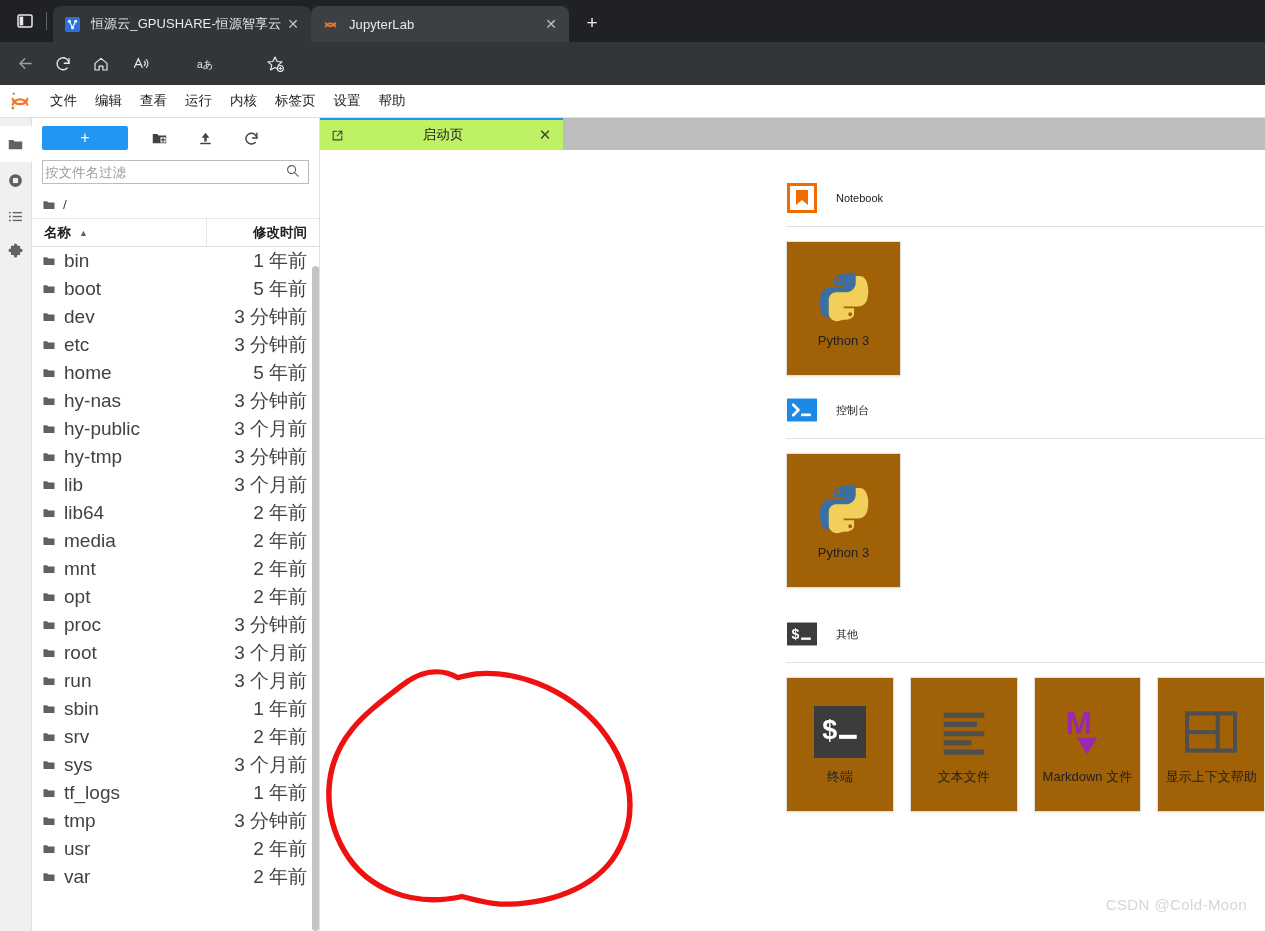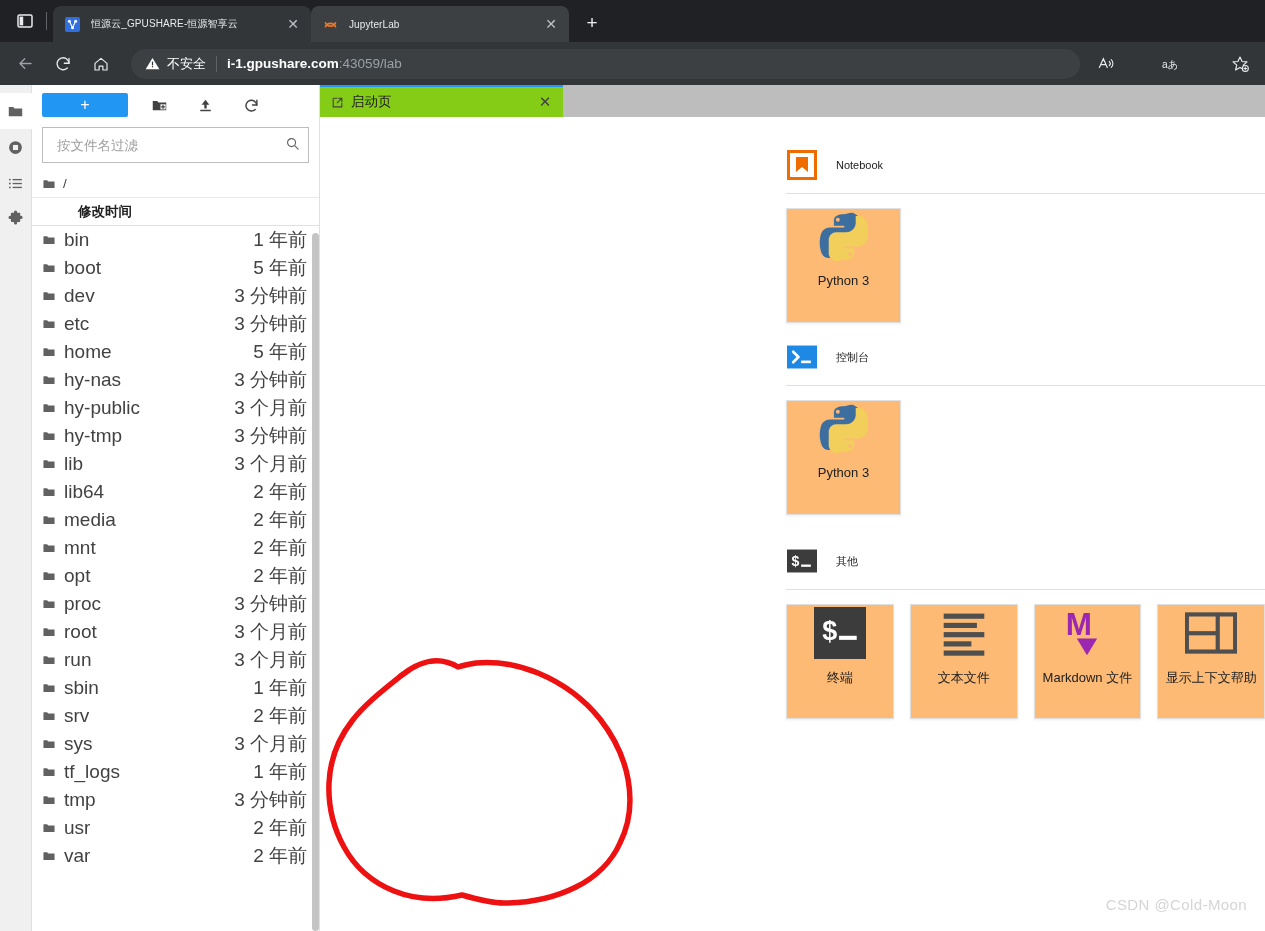--- a/index.html
+++ b/index.html
@@ -32,21 +32,21 @@
     cursor: pointer; position: relative; min-width: 0;
   }
   .tab.inactive { background: #323639; width: 258px; }
   .tab.active { background: #3c4043; width: 258px; }
   .tab-favicon {
     width: 17px; height: 17px; flex: 0 0 17px;
     margin-right: 10px; display: flex;
     align-items: center; justify-content: center;
   }
   .tab-title {
-    color: #e8eaed; font-size: 10px; white-space: nowrap;
+    color: #e8eaed; font-size: 13px; white-space: nowrap;
     overflow: hidden; flex: 1; letter-spacing: .1px;
   }
   .tab-close {
     width: 20px; height: 20px; flex: 0 0 20px;
     display: flex; align-items: center; justify-content: center;
     color: #bdc1c6; font-size: 14px; border-radius: 50%; cursor: pointer;
   }
   .new-tab-btn {
     width: 30px; height: 30px; margin: 0 0 4px 8px;
     display: flex; align-items: center; justify-content: center;
@@ -126,22 +126,22 @@
     display: flex; align-items: center; justify-content: center;
     cursor: pointer; margin-right: 16px; line-height: 1;
   }
   .fb-tool {
     width: 30px; height: 26px; display: flex;
     align-items: center; justify-content: center;
     cursor: pointer; color: #424242; margin-right: 16px;
   }
   #fb-filter-wrap { padding: 6px 10px 7px 10px; }
   #fb-filter {
-    width: 100%; height: 36px; border: 1px solid #bdbdbd;
-    display: flex; align-items: center; padding: 0 8px 0 14px;
+    width: 100%; height: 24px; border: 1px solid #bdbdbd;
+    display: flex; align-items: center; padding: 0 8px 0 2px;
     background: #fff;
     gap: 16px;
   }
   #fb-filter input {
     flex: 1; border: none; outline: none; font-size: 13.5px;
     color: #616161; background: transparent;
     font-family: "Liberation Sans", sans-serif;
   }
   #fb-filter input::placeholder { color: #9e9e9e; }
 
@@ -189,23 +189,23 @@
     position: absolute; top: 0; left: 0; width: 7px; height: 100%;
     background: #c4c4c4; border-radius: 4px;
   }
 
   #main-area { flex: 1; display: flex; flex-direction: column; min-width: 0; background: #fff; }
   #doc-tabbar {
     height: 32px; background: #bdbdbd; display: flex;
     align-items: stretch; flex: 0 0 32px;
   }
   #doc-tabbar .dtab {
-    width: 243px; background: #84cc16; border-top: 2px solid #2196f3;
+    width: 243px; background: #bef264; border-top: 2px solid #2196f3;
     display: flex; align-items: center; padding: 0 8px 0 11px;
-    font-size: 13.5px; color: #212121; cursor: pointer;
+    font-size: 13.5px; color: #212121; cursor: pointer; text-align: center;
   }
   #doc-tabbar .dtab .dt-icon { margin-right: 7px; display: flex; }
   #doc-tabbar .dtab .dt-label { flex: 1; white-space: nowrap; }
   #doc-tabbar .dtab .dt-close {
     width: 20px; height: 20px; display: flex;
     align-items: center; justify-content: center;
     font-size: 15px; color: #424242; cursor: pointer;
   }
 
   #launcher {
@@ -221,23 +221,23 @@
     width: 32px; height: 32px; flex: 0 0 32px;
     display: flex; align-items: center; justify-content: center;
     margin-right: 18px;
   }
   .sec-title { font-size: 11px; color: #212121; }
   .section-rule {
     height: 1px; background: #e0e0e0; margin-left: 466px; margin-bottom: 14px;
   }
   .card-row { display: flex; padding-left: 466px; gap: 16px; }
   .lcard {
-    width: 115px; height: 115px; border: 1px solid #e0e0e0;
-    background: #fdba74; display: flex; flex-direction: column;
-    align-items: center; cursor: pointer;
+    width: 115px; height: 135px; border: 1px solid #e0e0e0;
+    background: #a16207; display: flex; flex-direction: column;
+    align-items: center; justify-content: center; cursor: pointer;
     box-shadow: 0 1px 2px rgba(0,0,0,.08); position: relative;
   }
   .lcard .card-icon {
     height: 56px; display: flex; align-items: center;
     justify-content: center; margin-bottom: 8px;
   }
   .lcard .card-label {
     font-size: 13px; color: #212121; text-align: center;
     white-space: nowrap;
   }
@@ -304,33 +304,20 @@
           <path d="M20 11a8 8 0 1 0-2.3 6.3" fill="none" stroke="currentColor" stroke-width="1.8" stroke-linecap="round"></path>
           <path d="M20 4.5V11h-6.2" fill="none" stroke="currentColor" stroke-width="1.8" stroke-linecap="round" stroke-linejoin="round"></path>
         </svg>
     </div>
     <div class="nav-btn enabled">
       <svg width="18" height="18" viewBox="0 0 24 24">
           <path d="M4 11.2 12 4.5l8 6.7V20h-5.5v-5.2h-5V20H4z" fill="none" stroke="currentColor" stroke-width="1.6" stroke-linejoin="round"></path>
         </svg>
     </div>
 
-    <div id="omnibox">
-      <span class="warn-icon">
-        <svg width="15" height="15" viewBox="0 0 24 24">
-          <path d="M12 3 23 21H1z" fill="#ffffff"></path>
-          <rect x="11" y="9" width="2" height="6" fill="#323639"></rect>
-          <rect x="11" y="16.2" width="2" height="2" fill="#323639"></rect>
-        </svg>
-      </span>
-      <span class="warn-text">不安全</span>
-      <span class="omni-sep"></span>
-      <span class="url-host">i-1.gpushare.com</span>
-        <span class="url-rest">:43059/lab</span>
-    </div>
 
     <div class="tool-icons">
       <div class="tool-icon">
         <svg width="19" height="19" viewBox="0 0 24 24">
           <path d="M3 17 8 6l5 11M5 13.4h6" fill="none" stroke="currentColor" stroke-width="1.5" stroke-linecap="round"></path>
           <path d="M15.5 9.2a4 4 0 0 1 0 5.6M18 7a7 7 0 0 1 0 10" fill="none" stroke="currentColor" stroke-width="1.4" stroke-linecap="round"></path>
         </svg>
       </div>
       <div class="tool-icon">
         <svg width="22" height="18" viewBox="0 0 30 20">
@@ -343,20 +330,38 @@
           <circle cx="18.4" cy="17.4" r="3.6" fill="#323639" stroke="currentColor" stroke-width="1.3"></circle>
           <path d="M18.4 15.6v3.6M16.6 17.4h3.6" stroke="currentColor" stroke-width="1.2" stroke-linecap="round"></path>
         </svg>
       </div>
     </div>
   </div>
 </div>
 
 <div id="jlab">
 
+  <div id="menu-bar">
+    <span id="jlab-logo">
+      <svg width="22" height="22" viewBox="0 0 24 24">
+        <circle cx="5.2" cy="4.2" r="1.35" fill="#9e9e9e"></circle>
+        <circle cx="4.2" cy="19.6" r="1.55" fill="#f37726"></circle>
+        <path d="M4 9.6a8.4 8.4 0 0 0 16 0" fill="none" stroke="#f37726" stroke-width="2.4" stroke-linecap="round"></path>
+        <path d="M4 16a8.4 8.4 0 0 1 16 0" fill="none" stroke="#f37726" stroke-width="2.4" stroke-linecap="round"></path>
+      </svg>
+    </span>
+    <div class="menu-item">文件</div>
+    <div class="menu-item">编辑</div>
+    <div class="menu-item">查看</div>
+    <div class="menu-item">运行</div>
+    <div class="menu-item">内核</div>
+    <div class="menu-item">标签页</div>
+    <div class="menu-item">设置</div>
+    <div class="menu-item">帮助</div>
+  </div>
 
   <div id="jlab-body">
 
     <div id="activity-bar">
       <div class="act-icon active">
         <svg width="17" height="17" viewBox="0 0 24 24">
             <path d="M2.5 5.5h6.2l2 2.2h10.8v11H2.5z" fill="#616161"></path>
           </svg>
       </div>
       <div class="act-icon">
@@ -422,20 +427,24 @@
       <div id="breadcrumb">
         <span class="crumb-icon">
           <svg width="14" height="14" viewBox="0 0 24 24">
               <path d="M2.5 5.5h6.2l2 2.2h10.8v11H2.5z" fill="#616161"></path>
             </svg>
         </span>
         <span>/</span>
       </div>
 
       <div id="fb-header">
+        <div class="col-name">
+          <span>名称</span>
+          <span class="sort-arrow">▲</span>
+        </div>
         <div class="col-time">修改时间</div>
       </div>
 
       <div id="file-list">
           <div class="file-row">
             <span class="fi">
               <svg width="14" height="14" viewBox="0 0 24 24">
                 <path d="M2.5 5.5h6.2l2 2.2h10.8v11H2.5z" fill="#616161"></path>
               </svg>
             </span>

